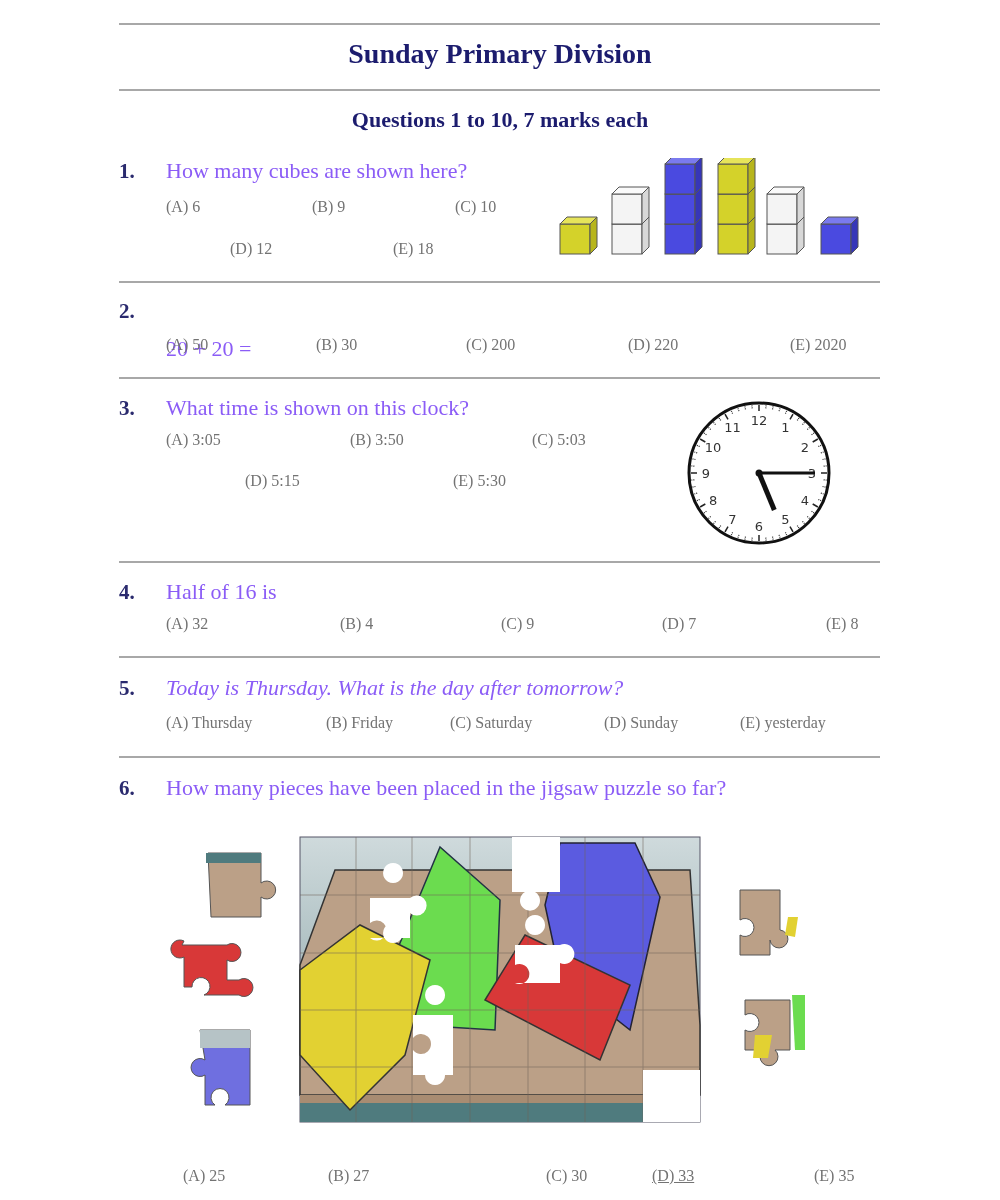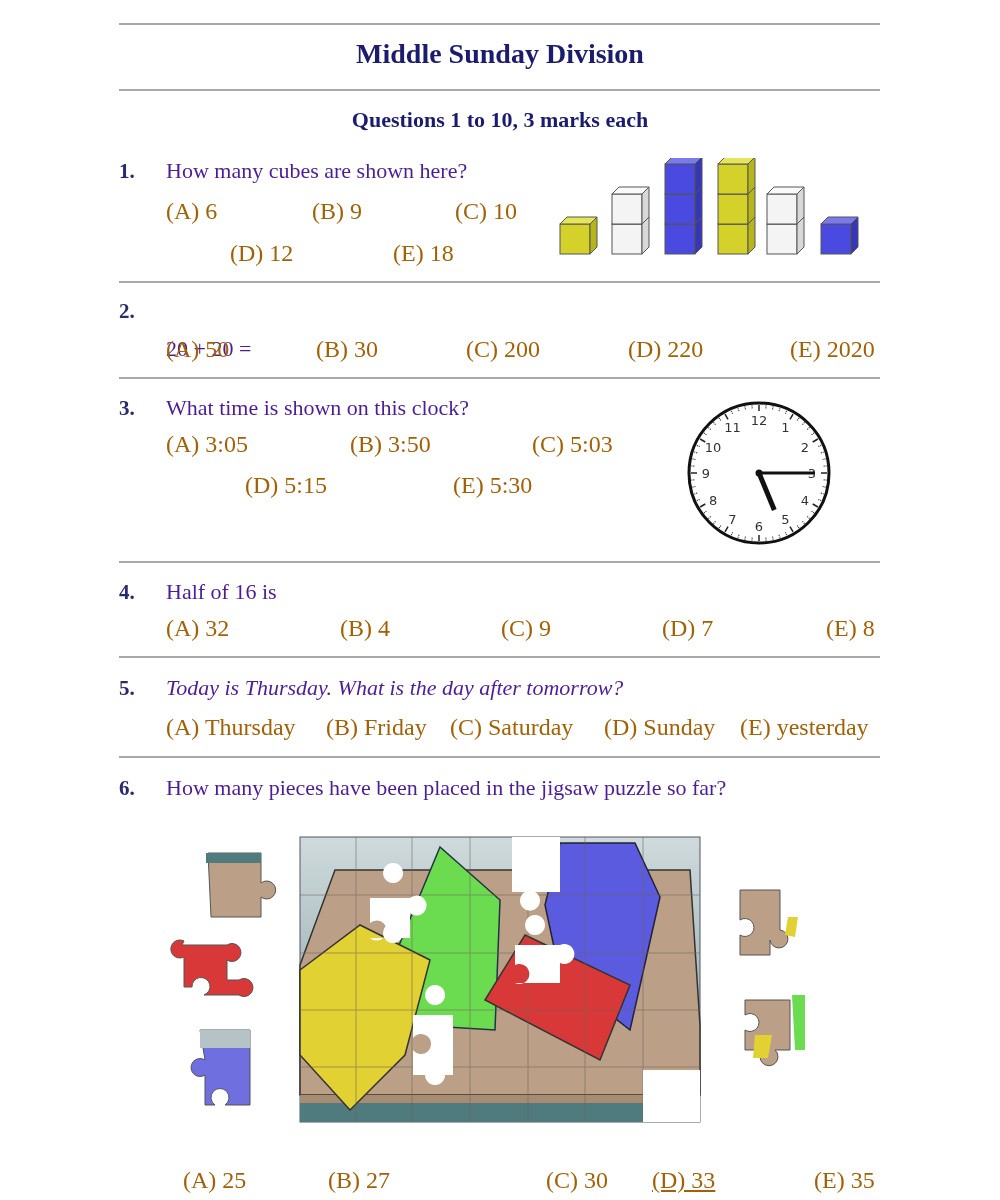--- a/index.html
+++ b/index.html
@@ -3,31 +3,31 @@
 <meta charset="utf-8">
 <style>
   html, body { margin:0; padding:0; background:#ffffff; }
   body { width:1000px; height:1200px; position:relative; overflow:hidden;
          font-family:"DejaVu Serif","Liberation Serif",serif; color:#333; }
   .rule { position:absolute; left:119px; width:761px; height:2px; background:#a8a8a8; }
   .title { position:absolute; left:0; width:1000px; text-align:center; color:#1c1c6e;
            font-family:"Liberation Serif",serif; font-weight:bold; }
   .qnum { position:absolute; left:119px; color:#2a2a6e; font-weight:bold;
           font-family:"Liberation Serif",serif; font-size:21px; }
-  .qtext { position:absolute; left:166px; font-family:"Liberation Serif",serif; font-size:22px; color:#4c1d95; }
-  .opt { position:absolute; font-family:"Liberation Serif",serif; font-size:24px; color:#a16207; white-space:nowrap; }
+  .qtext { position:absolute; left:166px; font-family:"Liberation Serif",serif; font-size:22px; color:#8b5cf6; }
+  .opt { position:absolute; font-family:"Liberation Serif",serif; font-size:16px; color:#737373; white-space:nowrap; }
   svg { position:absolute; }
 </style>
 </head>
 <body>
 
 <div class="rule" style="top:23px;"></div>
-<div class="title" style="top:38px;font-size:28px;">Middle Sunday Division</div>
+<div class="title" style="top:38px;font-size:28px;">Sunday Primary Division</div>
 <div class="rule" style="top:89px;"></div>
-<div class="title" style="top:107px;font-size:22px;">Questions 1 to 10, 3 marks each</div>
+<div class="title" style="top:107px;font-size:22px;">Questions 1 to 10, 7 marks each</div>
 
 <div>
   <div class="qnum" style="top:159px;">1.</div>
   <div class="qtext" style="top:158px;">How many cubes are shown here?</div>
   <div class="opt" style="left:166px;top:198px;">(A) 6</div>
   <div class="opt" style="left:312px;top:198px;">(B) 9</div>
   <div class="opt" style="left:455px;top:198px;">(C) 10</div>
   <div class="opt" style="left:230px;top:240px;">(D) 12</div>
   <div class="opt" style="left:393px;top:240px;">(E) 18</div>
   <svg id="cubes-svg" style="left:555px;top:158px;" width="310" height="102">

